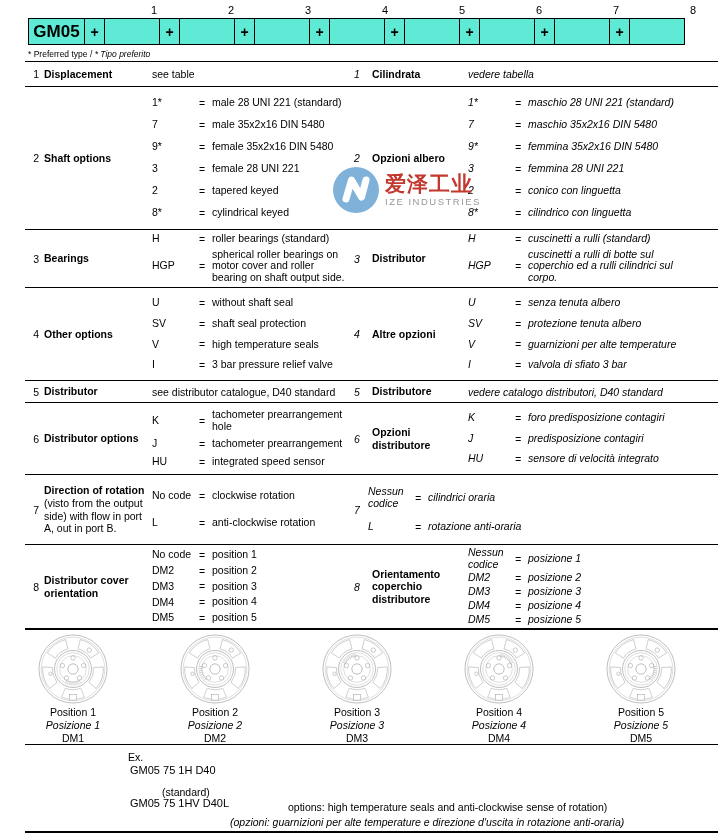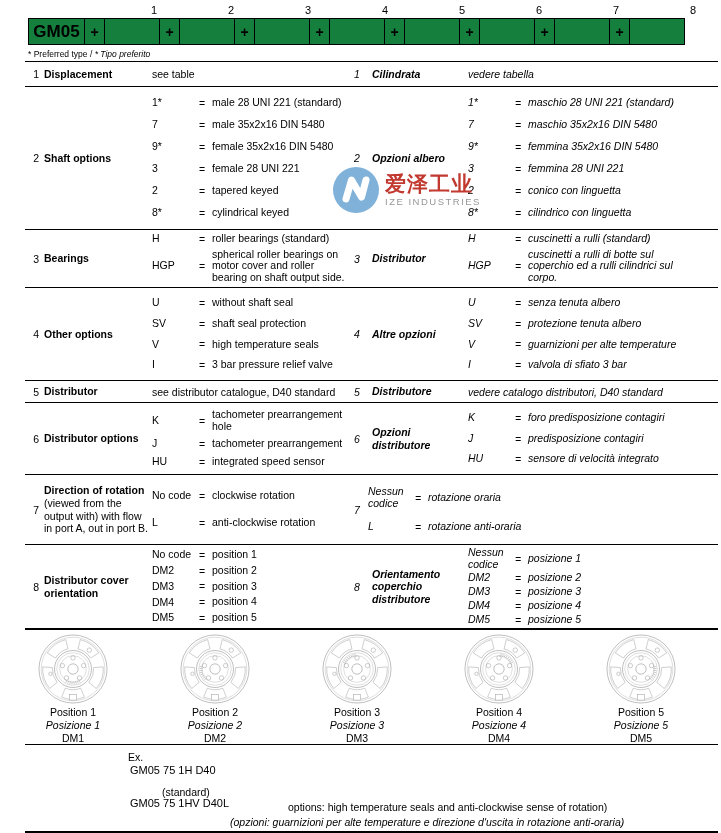--- a/index.html
+++ b/index.html
@@ -6,21 +6,21 @@
   html,body{background:#fff}
   body{width:721px;height:833px;font-family:"Liberation Sans",sans-serif;color:#000;font-size:10.5px;position:relative;overflow:hidden}
   .page{position:relative;width:721px;height:833px;padding-top:4px}
 
   
   .codebar{margin-left:28px}
   .nums{display:flex;height:14px;font-size:11px}
   .nums .sp{width:77px}
   .nums .n{width:77px;padding-left:21px;text-align:center}
   .boxes{display:flex;height:27px}
-  .cell{border:1px solid #000;margin-left:-1px;height:27px;display:flex;align-items:center;justify-content:center;background:#15803d}
+  .cell{border:1px solid #000;margin-left:-1px;height:27px;display:flex;align-items:center;justify-content:center;background:#5eead4}
   .cell.model{width:57px;font-size:17px;font-weight:bold;margin-left:0}
   .cell.plus{width:21px;font-size:14px;font-weight:bold}
   .cell.slot{width:56px}
 
   
   .note{margin:4px 3px 0 25px;font-size:8.5px;padding:0 0 2px 3px;border-bottom:1px solid #000}
   .note .it{font-style:italic}
 
   
   .tbl{margin:0 3px 0 25px}
@@ -31,21 +31,21 @@
   .rnum{width:14px;text-align:right;flex-shrink:0}
   .rlab{width:108px;margin-left:5px;font-weight:bold;line-height:1.2;flex-shrink:0}
   .rlab .nrm{font-weight:normal}
   .ropts{width:200px;flex-shrink:0;height:100%;display:flex;flex-direction:column;justify-content:space-evenly}
   .rtext{width:200px;flex-shrink:0;white-space:nowrap}
   .opt{display:flex;align-items:center}
   .code{width:47px;flex-shrink:0;line-height:1.1}
   .eq{width:13px;flex-shrink:0}
   .desc{flex:1;line-height:1.12}
   .rnum-it{width:14px;margin-left:2px;flex-shrink:0;font-style:italic}
-  .rlab-it{width:96px;margin-left:4px;font-weight:bold;font-style:italic;line-height:1.2;flex-shrink:0}
+  .rlab-it{width:96px;margin-left:4px;font-weight:bold;line-height:1.2;flex-shrink:0}
   .rlab-it .nrm{font-weight:normal}
   .ropts-it{flex:1;height:100%;display:flex;flex-direction:column;justify-content:space-evenly;font-style:italic}
   .ropts-it .desc{flex:0 0 auto;width:152px}
   .rtext-it{flex:1;white-space:nowrap;font-style:italic}
 
   
   .wm{position:absolute;left:332px;top:166px;display:flex;align-items:center;z-index:5;pointer-events:none}
   .wm svg{width:48px;height:48px}
   .wm .txt{margin-left:5px}
   .wm .cn{font-size:21px;font-weight:bold;color:#c2392f;letter-spacing:1px;line-height:1.05}
@@ -369,39 +369,39 @@
         <div class="opt">
             <span class="code">HU</span>
             <span class="eq">=</span>
             <span class="desc">sensore di velocità integrato</span>
           </div>
       </div>
     </div>
 
     <div class="row h7">
       <span class="rnum">7</span>
-      <span class="rlab"><span>Direction of rotation</span> <span class="nrm">(viewed from the output with) with flow in port A, out in port B.</span></span>
+      <span class="rlab"><span>Direction of rotation</span> <span class="nrm">(visto from the output side) with flow in port A, out in port B.</span></span>
       <div class="ropts">
         <div class="opt">
             <span class="code">No code</span>
             <span class="eq">=</span>
             <span class="desc">clockwise rotation</span>
           </div>
         <div class="opt">
             <span class="code">L</span>
             <span class="eq">=</span>
             <span class="desc">anti-clockwise rotation</span>
           </div>
       </div>
       <span class="rnum-it">7</span>
       <div class="ropts-it">
         <div class="opt">
             <span class="code">Nessun codice</span>
             <span class="eq">=</span>
-            <span class="desc">rotazione oraria</span>
+            <span class="desc">cilindrici oraria</span>
           </div>
         <div class="opt">
             <span class="code">L</span>
             <span class="eq">=</span>
             <span class="desc">rotazione anti-oraria</span>
           </div>
       </div>
     </div>
 
     <div class="row h8">

